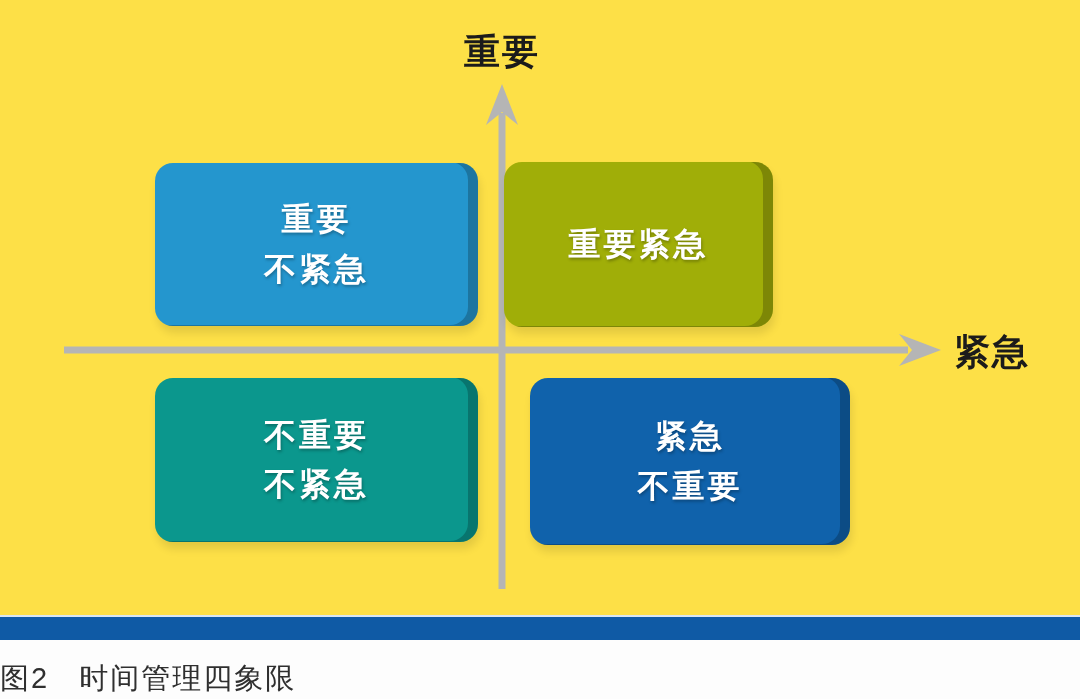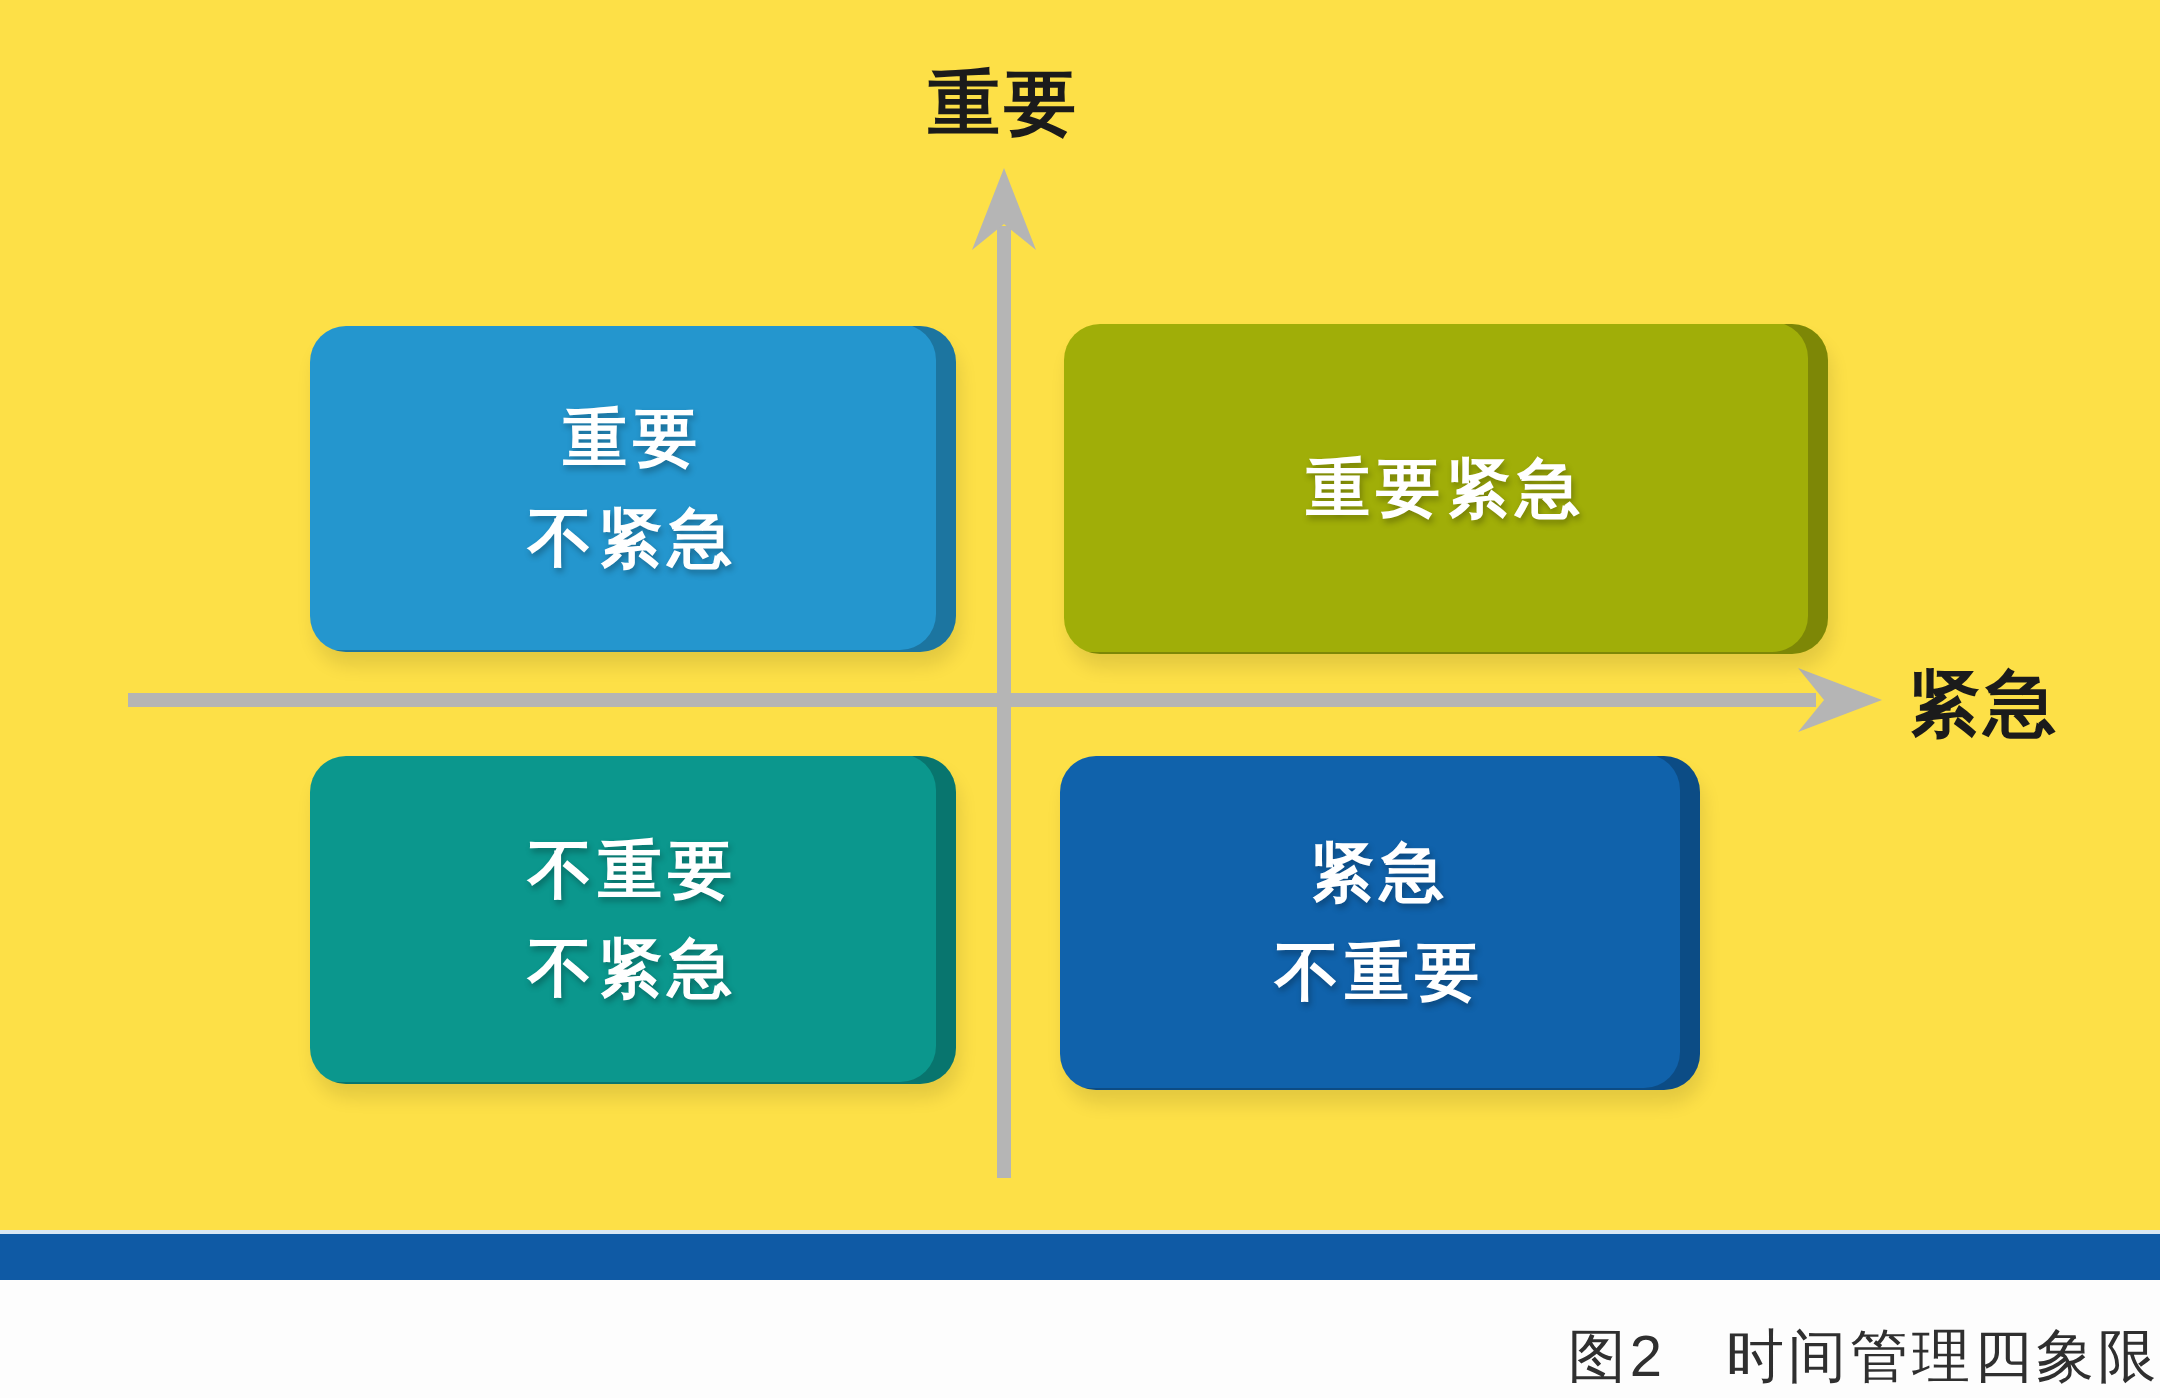--- a/index.html
+++ b/index.html
@@ -45,36 +45,36 @@
     justify-content: center;
     gap: 14px;
     color: #ffffff;
     font-size: 32px;
     font-weight: 700;
     letter-spacing: 3px;
     text-shadow: 1px 2px 3px rgba(0,0,0,0.28);
     box-shadow: inset -10px -1px 0 rgba(0,0,0,0.22), 2px 7px 9px rgba(0,0,0,0.10);
   }
   .quad.tl { left: 155px; top: 163px; width: 323px; height: 163px; }
-  .quad.tr { left: 532px; top: 162px; width: 382px; height: 165px; }
+  .quad.tr { left: 504px; top: 162px; width: 269px; height: 165px; }
   .quad.bl { left: 155px; top: 378px; width: 323px; height: 164px; }
   .quad.br { left: 530px; top: 378px; width: 320px; height: 167px; }
   .quad-line { line-height: 1.1; }
   .divider-bar {
     position: absolute;
     left: 0; right: 0;
     top: 617px;
     height: 23px;
     box-shadow: 0 -2px 0 #d9e7f3;
   }
   .caption {
     position: absolute;
     left: 0; right: 0;
     top: 659px;
-    text-align: right;
+    text-align: left;
     font-size: 29px;
     color: #2f2f2f;
     letter-spacing: 2px;
     white-space: nowrap;
   }
   .caption .caption-label { margin-right: 30px; }
 </style>
 </head>
 <body>
 

